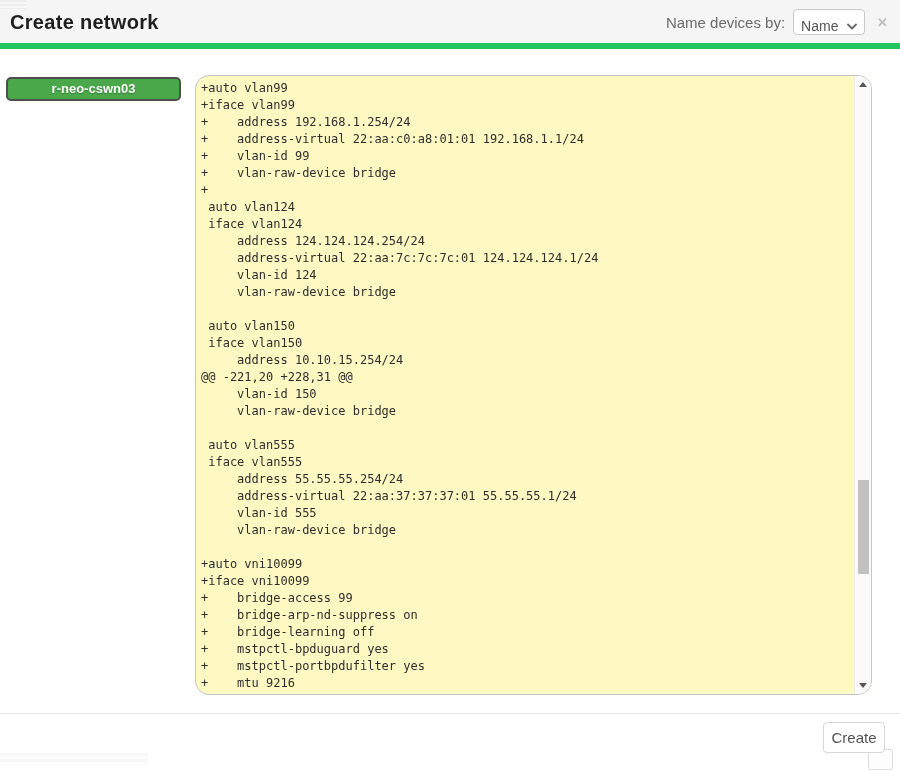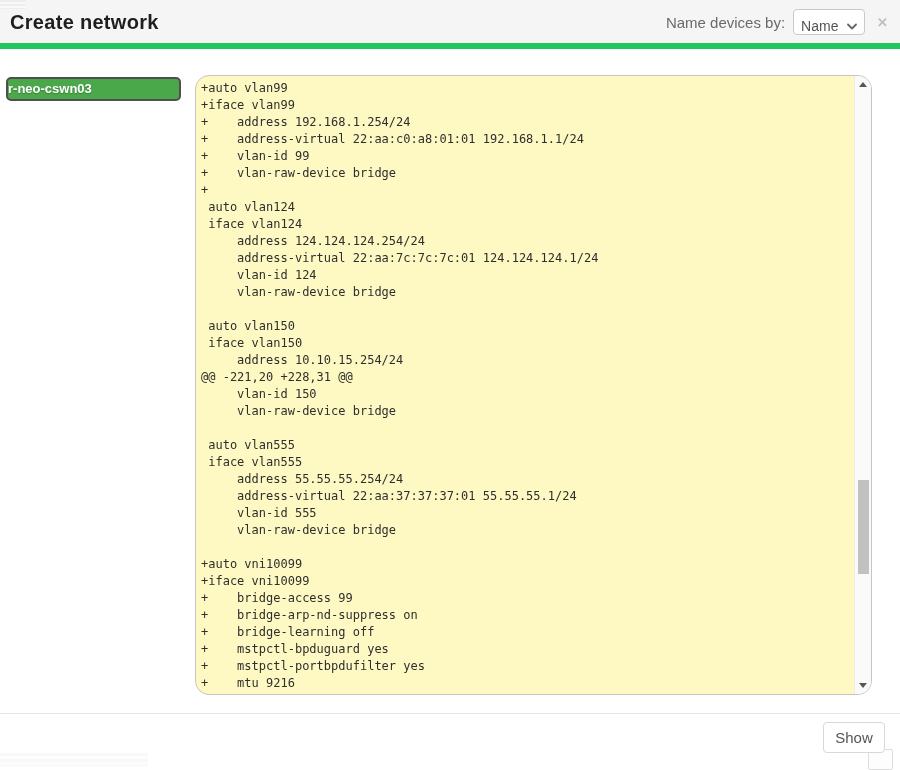--- a/index.html
+++ b/index.html
@@ -17,21 +17,21 @@
   .mode-select{display:flex;align-items:flex-end;justify-content:space-between;
     width:72px;height:26px;background:#fff;border:1px solid #c9c9c9;border-radius:4px;
     padding:0 7px;box-sizing:border-box;cursor:pointer;}
   .mode-select .value{font-size:14px;color:#555;}
   .dismiss{font-size:13px;font-weight:700;color:#bfbfbf;line-height:1;cursor:pointer;
     margin-left:4px;}
 
   
   .device-btn{position:absolute;left:6px;top:77px;width:171px;height:20px;
     background:#4aa74a;border:2px solid #4f4f4f;border-radius:5px;color:#fff;
-    font-size:13px;font-weight:700;line-height:20px;
+    font-size:13px;font-weight:700;text-align:center;line-height:20px;
     text-shadow:0 1px 1px rgba(0,0,0,.25);cursor:pointer;}
 
   
   .diff-panel{position:absolute;left:195px;top:75px;width:675px;height:618px;
     background:#fef9c3;border:1px solid #c5c5c5;border-radius:14px;box-sizing:content-box;
     overflow:hidden;}
   .diff-pre{position:absolute;left:0;top:0;right:17px;bottom:0;margin:0;
     padding:4px 6px 0 5px;overflow:hidden;white-space:pre;
     font-family:"DejaVu Sans Mono","Liberation Mono",monospace;
     font-size:12px;line-height:17px;color:#2e2e2e;}
@@ -133,18 +133,18 @@
         </div>
       <div class="sb-thumb"></div>
       <div class="sb-arrow down">
           <span class="tri-down"></span>
         </div>
     </div>
   </div>
 
   <div class="footer-divider"></div>
   <div class="artifact-br"></div>
-  <button class="close-btn">Show</button>
+  <button class="close-btn">Create</button>
 
   <div class="artifact-tl"></div>
   <div class="artifact-bl"></div>
 
 </div>
 
 </body></html>

